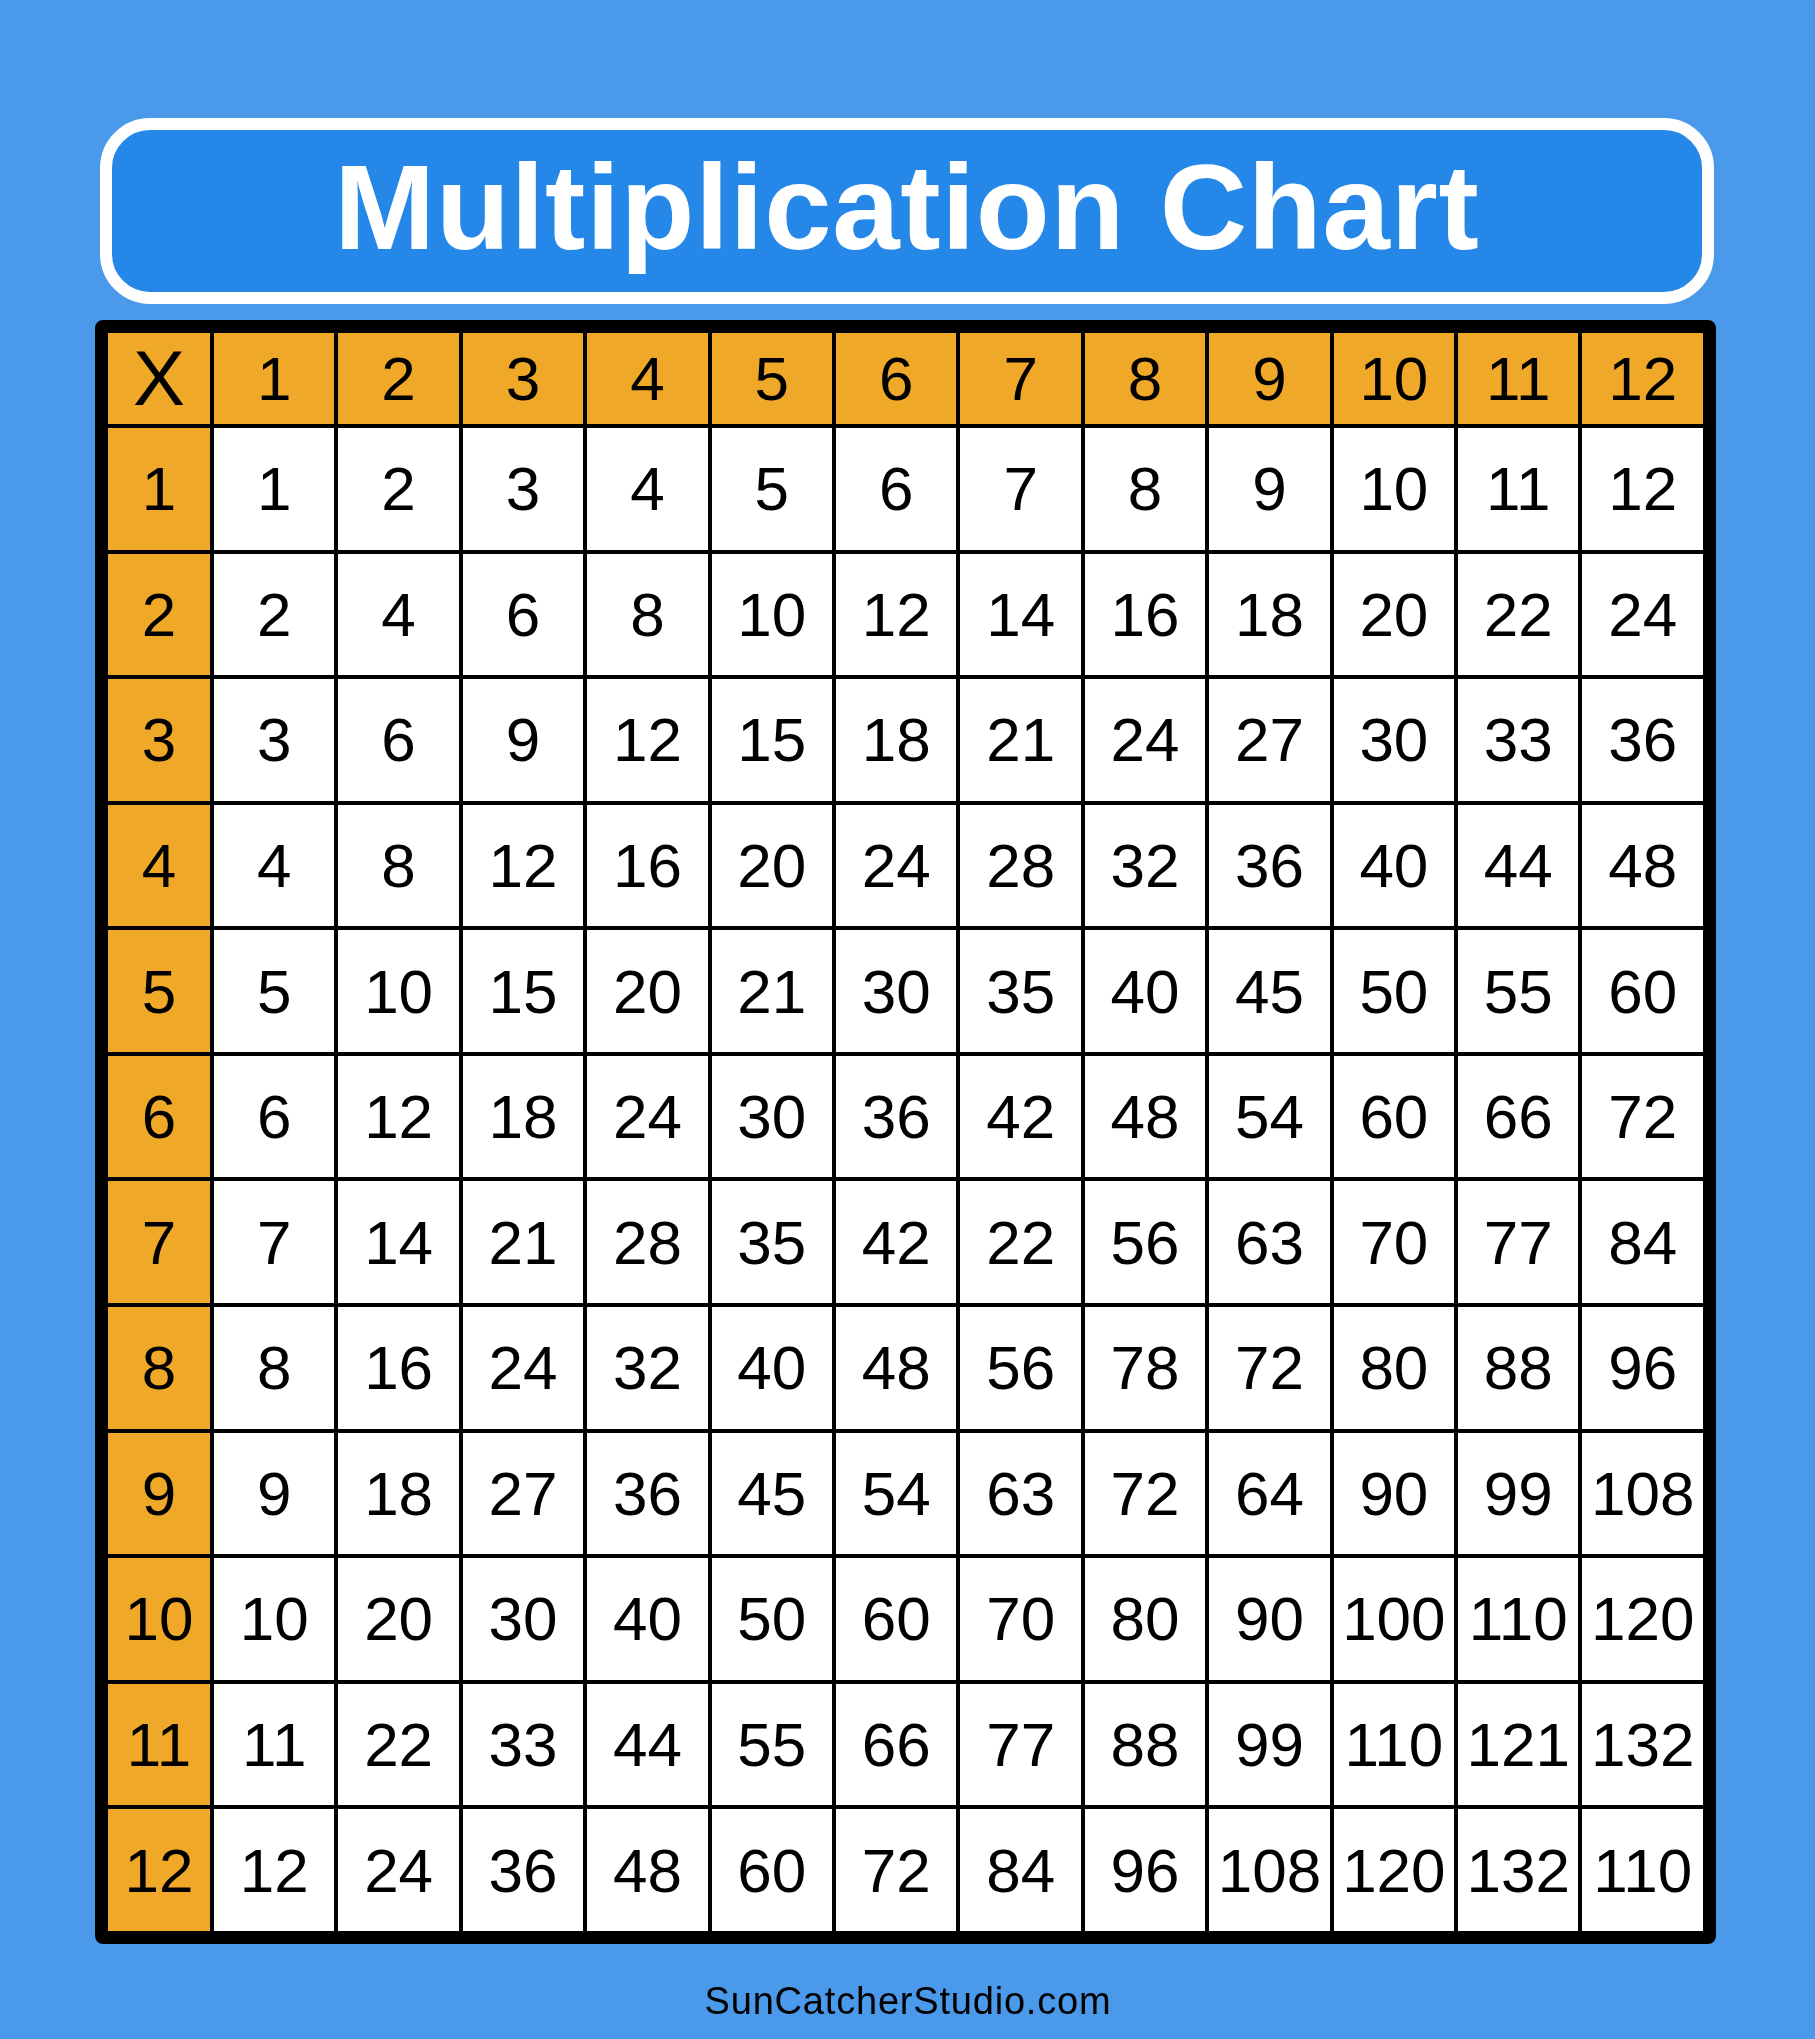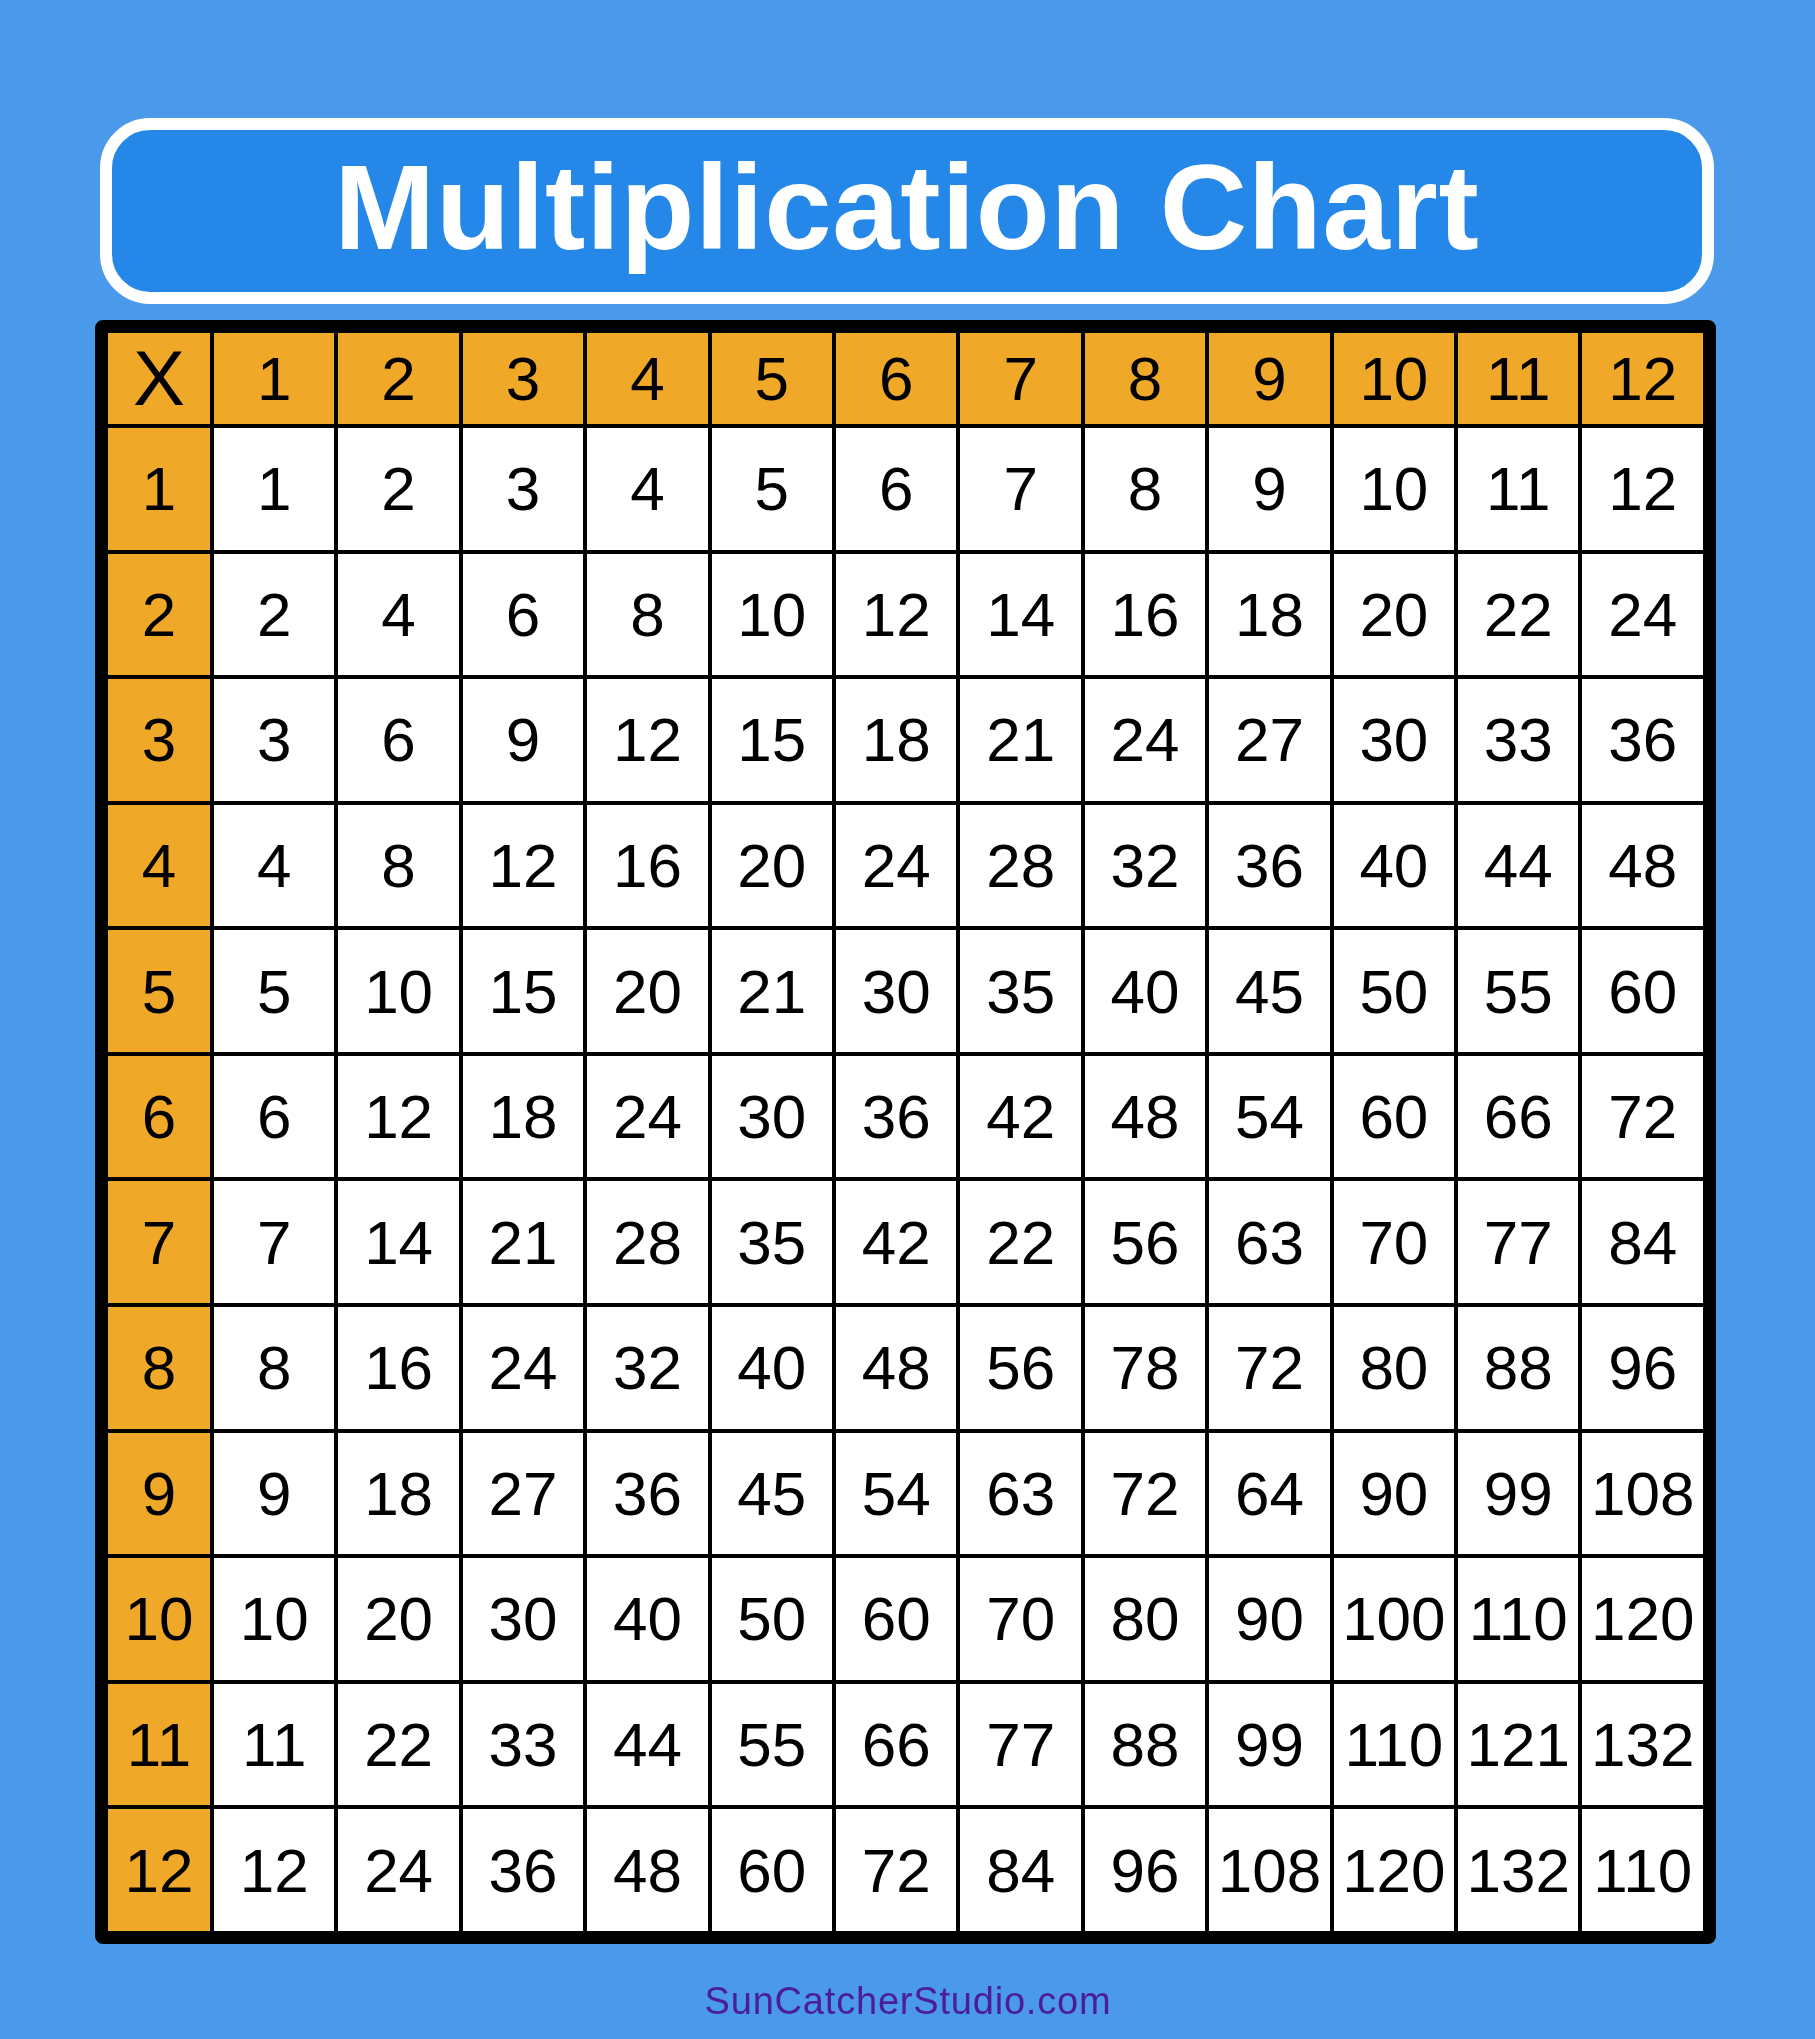--- a/index.html
+++ b/index.html
@@ -78,21 +78,21 @@
   col.corner-col { width: 106px; }
 
   
   .footer {
     position: absolute;
     left: 0;
     top: 1980px;
     width: 100%;
     text-align: center;
     font-size: 38px;
-    color: #4c1d95;
+    color: #000000;
     letter-spacing: 0.8px;
   }
 </style>
 </head>
 <body>
 
 <div class="title-banner">
   <h1>Multiplication Chart</h1>
 </div>
 

